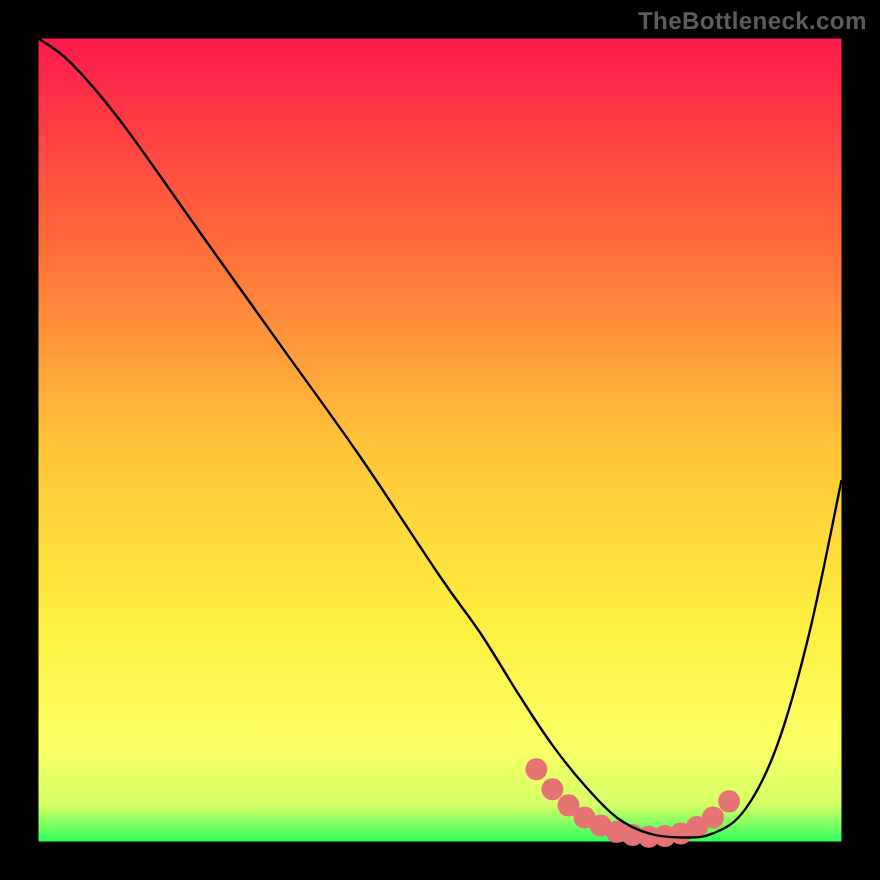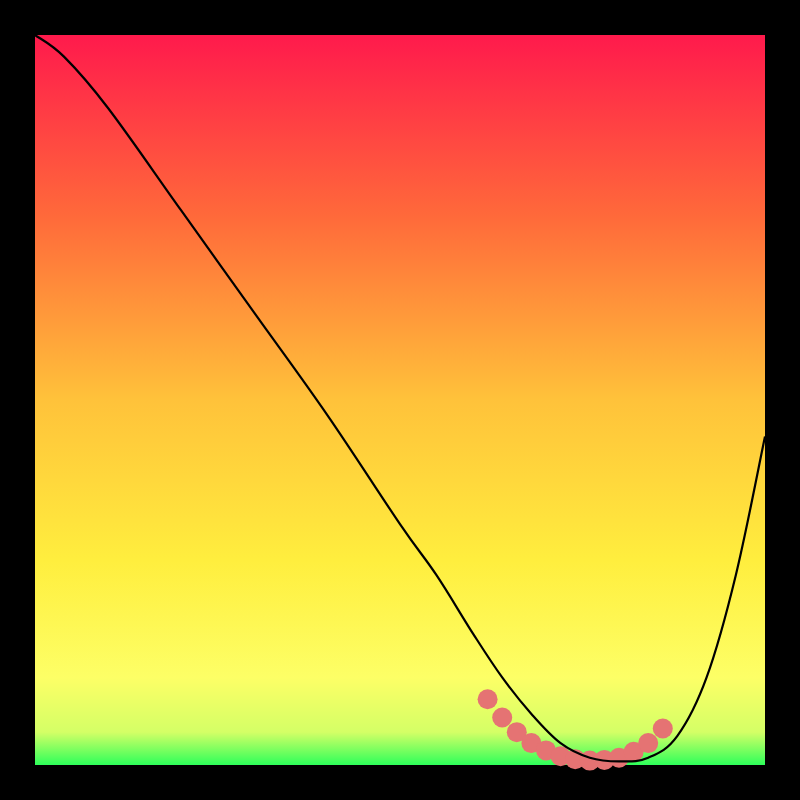--- a/index.html
+++ b/index.html
@@ -28,20 +28,21 @@
   svg {
     position: absolute;
     top: 0;
     left: 0;
   }
 </style>
 </head>
 <body>
 
 <div class="stage">
+  <div class="watermark">TheBottleneck.com</div>
 
   <svg width="800" height="800">
     <defs>
       <linearGradient id="bg-grad" x1="0" y1="0" x2="0" y2="1">
           <stop offset="0%" stop-color="#ff1a4c"></stop>
           <stop offset="25%" stop-color="#ff6a3a"></stop>
           <stop offset="50%" stop-color="#ffc23a"></stop>
           <stop offset="72%" stop-color="#ffee3e"></stop>
           <stop offset="88%" stop-color="#fdff66"></stop>
           <stop offset="95.5%" stop-color="#d4ff66"></stop>

